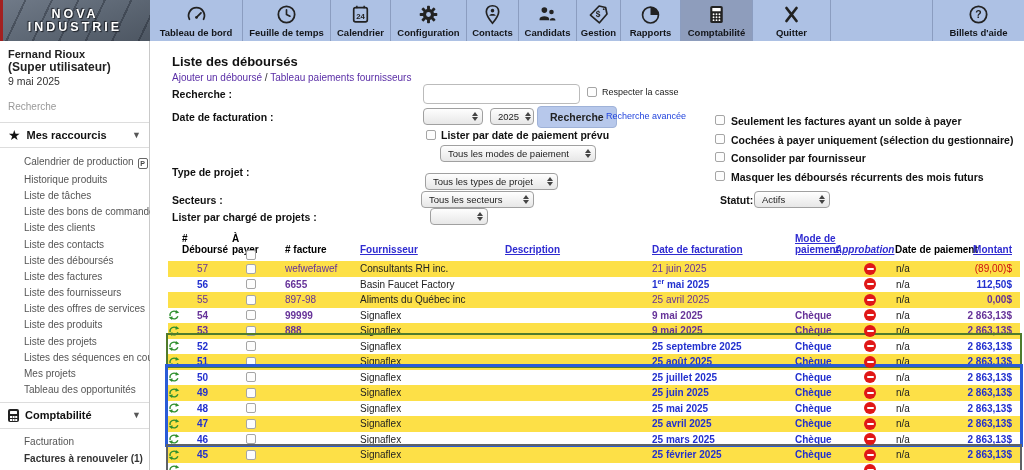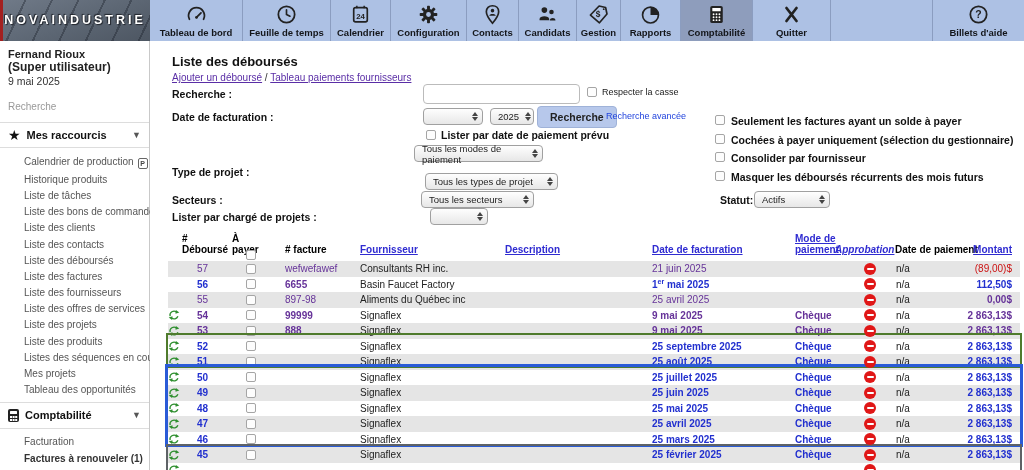--- a/index.html
+++ b/index.html
@@ -5,21 +5,21 @@
   * { margin:0; padding:0; box-sizing:border-box; }
   html,body { background:#fff; }
   body { font-family:"Liberation Sans","DejaVu Sans",sans-serif; }
   .page { position:relative; width:1024px; height:470px; overflow:hidden; background:#fff; }
 
   
   .topbar { position:absolute; left:0; top:0; width:1024px; height:41px; background:#adc1e4; }
   .logo { position:absolute; left:0; top:0; width:150px; height:41px; background:
       repeating-linear-gradient(115deg, rgba(0,0,0,0) 0 22px, rgba(20,25,35,.35) 22px 24px),
       linear-gradient(160deg,#707a88 0%,#5c6673 55%,#4d5662 100%);
-      display:flex; flex-direction:row; align-items:center; justify-content:center; }
+      display:flex; flex-direction:column; align-items:center; justify-content:center; }
   .logo-red { position:absolute; left:0; top:0; width:3px; height:41px; background:#a32020; }
   .logo-line { color:#fff; font-weight:bold; font-size:12.5px; letter-spacing:3px; line-height:13px;
       text-shadow:1px 1px 1px #20242b, -1px -1px 1px #20242b; }
   .navbar { position:absolute; left:150px; top:0; right:0; height:41px; display:flex; }
   .tab { height:41px; display:flex; flex-direction:column; align-items:center; justify-content:flex-start;
       padding-top:3px; border-left:1px solid #8b9dc0; cursor:default; }
   .tab:first-child { border-left:none; }
   .tab.active { background:#8e9dbc; }
   .tab-label { font-size:9.5px; font-weight:bold; color:#14161a; white-space:nowrap; margin-top:1px; }
   .nicon { width:23px; height:23px; }
@@ -46,21 +46,21 @@
   .mini-calc { width:11px; height:13px; background:#222; border-radius:2px; position:relative; flex:0 0 auto; }
   .mini-calc::before { content:""; position:absolute; left:2px; top:2px; width:7px; height:3px; background:#fff; border-radius:0.5px; }
   .mini-calc::after { content:""; position:absolute; left:2px; top:7px; width:2px; height:2px; background:#fff;
       box-shadow:2.6px 0 0 #fff, 5.2px 0 0 #fff, 0 3px 0 #fff, 2.6px 3px 0 #fff, 5.2px 3px 0 #fff; }
 
   
   .content { position:absolute; left:150px; top:41px; right:0; bottom:0; background:#fff; }
   .abs { position:absolute; }
   .page-title { font-size:13px; font-weight:bold; color:#111; }
   .top-links { font-size:10px; }
-  a.plink { color:#5a2ea6; text-decoration:underline; cursor:pointer; }
+  a.plink { color:#5a2ea6; cursor:pointer; }
   .slash { color:#333; }
   .flabel { font-size:10.5px; font-weight:bold; color:#111; white-space:nowrap; }
   .txt-input { border:1px solid #bbb; border-radius:4px; background:#fff; height:20px; font-size:10px; padding:0 5px; }
   .sel { display:inline-flex; align-items:center; justify-content:space-between; border:1px solid #a0a0a0;
       border-radius:4px; background:linear-gradient(#fefefe,#e7e7e7); height:17px; font-size:9.5px; color:#222;
       padding:0 4px 0 7px; cursor:default; }
   .sel-arrows { display:flex; flex-direction:column; gap:1px; margin-left:6px; }
   .sel-arrows i { display:block; width:0; height:0; border-left:3px solid transparent; border-right:3px solid transparent; }
   .sel-arrows i.up { border-bottom:4px solid #444; }
   .sel-arrows i.dn { border-top:4px solid #444; }
@@ -82,21 +82,21 @@
   .hlnk { color:#2f2bd1; text-decoration:underline; cursor:pointer; }
   .w-ric{width:14px;} .w-num{width:50px;} .w-chk{width:53px;} .w-fac{width:75px;} .w-fou{width:145px;}
   .w-des{width:147px;} .w-dat{width:143px;} .w-mod{width:55px;} .w-app{width:40px;} .w-pay{width:65px;} .w-mon{width:65px;}
   .h-chk span { display:inline-block; width:30px; }
   .h-app span { position:relative; left:-15px; white-space:nowrap;font-style:italic; }
   .h-pay { white-space:nowrap; padding-left:5px; }
   .h-mon { text-align:right; padding-right:8px; }
   .head-cb { position:absolute; left:78px; top:17px; }
   .tbody { position:relative; }
   .trow { display:flex; align-items:center; height:15.5px; font-size:10px; color:#111; }
-  .trow.shade { background:#e5e5e5; }
+  .trow.shade { background:#fde047; }
   .c { flex:0 0 auto; white-space:nowrap; overflow:visible; }
   .c.ric { width:14px; display:flex; align-items:center; }
   .c.num { width:50px; padding-left:15px; }
   .c.chk { width:53px; padding-left:14px; display:flex; align-items:center; }
   .c.fac { width:75px; }
   .c.fou { width:145px; color:#222; }
   .c.des { width:147px; }
   .c.dat { width:143px; }
   .c.mod { width:55px; }
   .c.app { width:40px; display:flex; justify-content:center; }
@@ -253,22 +253,22 @@
         <li class="sb-item"><span class="sb-label">Calendrier de production</span><span class="p-icon">P</span></li>
         <li class="sb-item"><span class="sb-label">Historique produits</span></li>
         <li class="sb-item"><span class="sb-label">Liste de tâches</span></li>
         <li class="sb-item"><span class="sb-label">Liste des bons de commande</span></li>
         <li class="sb-item"><span class="sb-label">Liste des clients</span></li>
         <li class="sb-item"><span class="sb-label">Liste des contacts</span></li>
         <li class="sb-item"><span class="sb-label">Liste des déboursés</span></li>
         <li class="sb-item"><span class="sb-label">Liste des factures</span></li>
         <li class="sb-item"><span class="sb-label">Liste des fournisseurs</span></li>
         <li class="sb-item"><span class="sb-label">Liste des offres de services</span></li>
+        <li class="sb-item"><span class="sb-label">Liste des produits</span></li>
         <li class="sb-item"><span class="sb-label">Liste des projets</span></li>
-        <li class="sb-item"><span class="sb-label">Liste des produits</span></li>
         <li class="sb-item"><span class="sb-label">Listes des séquences en cours</span></li>
         <li class="sb-item"><span class="sb-label">Mes projets</span></li>
         <li class="sb-item"><span class="sb-label">Tableau des opportunités</span></li>
       </ul>
     <div class="sb-sec-head">
       <span class="mini-calc"></span>
       <span>Comptabilité</span>
       <span class="caret">▼</span>
     </div>
     <ul class="sb-list" id="accounting-list">
@@ -306,21 +306,21 @@
           <i class="dn"></i>
         </span>
     </div>
     <button class="abs btn" style="left:387px; top:65px">Recherche</button>
     <a class="abs alink" style="left:456px; top:70px">Recherche avancée</a>
 
     <div class="abs chk-inline" style="left:276px; top:88px">
       <span class="cb"></span>
       <span class="boldlab">Lister par date de paiement prévu</span>
     </div>
-    <div class="abs sel" style="left:264px; top:104px; width:129px">
+    <div class="abs sel" style="left:290px; top:104px; width:156px">
       <span>Tous les modes de paiement</span>
       <span class="sel-arrows">
           <i class="up"></i>
           <i class="dn"></i>
         </span>
     </div>
 
     <div class="abs" style="left:565px; top:74px" id="right-checks">
         <label class="rchk">
     <span class="cb"></span>

